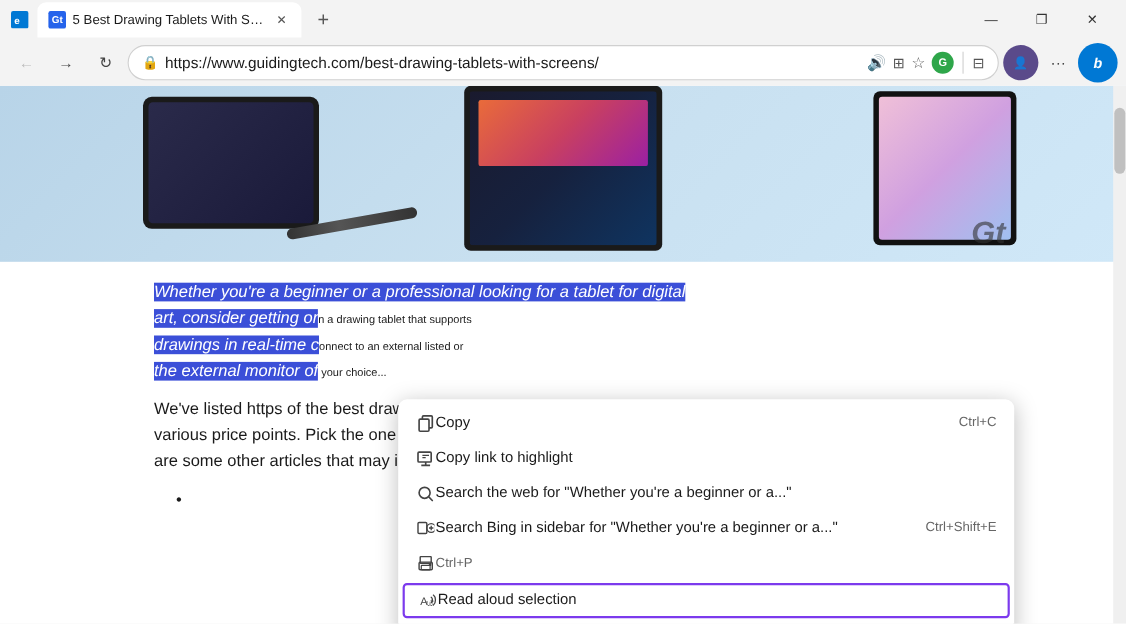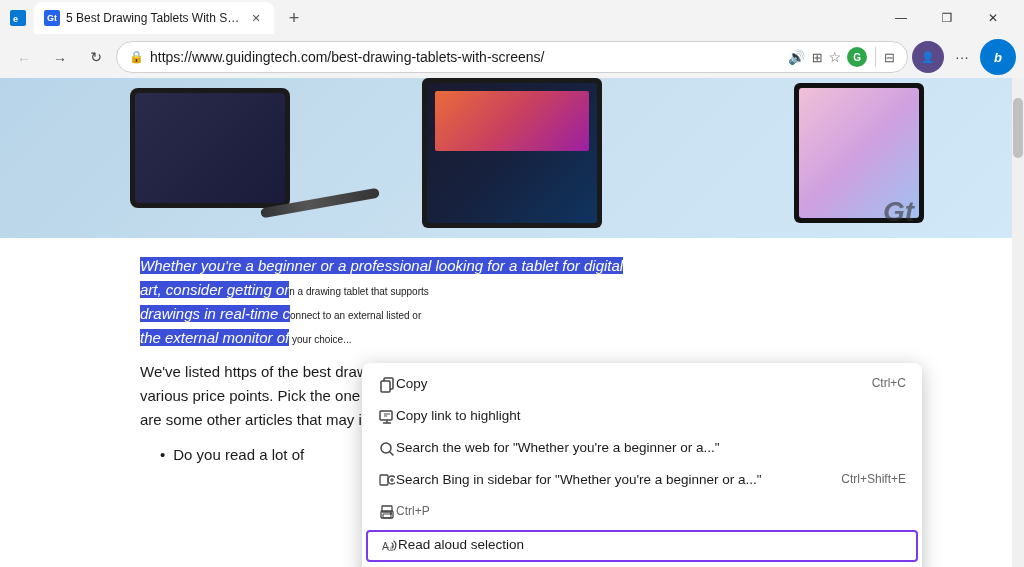--- a/index.html
+++ b/index.html
@@ -454,21 +454,20 @@
     </div>
 
     <div class="text-block">
       <span>We've listed https of th</span><span>e best drawing tablets with screens at</span><br>
       <span>various price points. Pi</span><span>ck the one that suits your needs. Here</span><br>
       <span>are some other articles</span><span> that may interest you:</span>
     </div>
 
     <div class="bullet-item">
       <span>•</span>
-      <span>Do you read a lot of</span>
     </div>
   </div>
 
   <div class="scrollbar">
     <div class="scrollbar-thumb"></div>
   </div>
 
   <div class="context-menu">
 
     <div class="menu-item">

